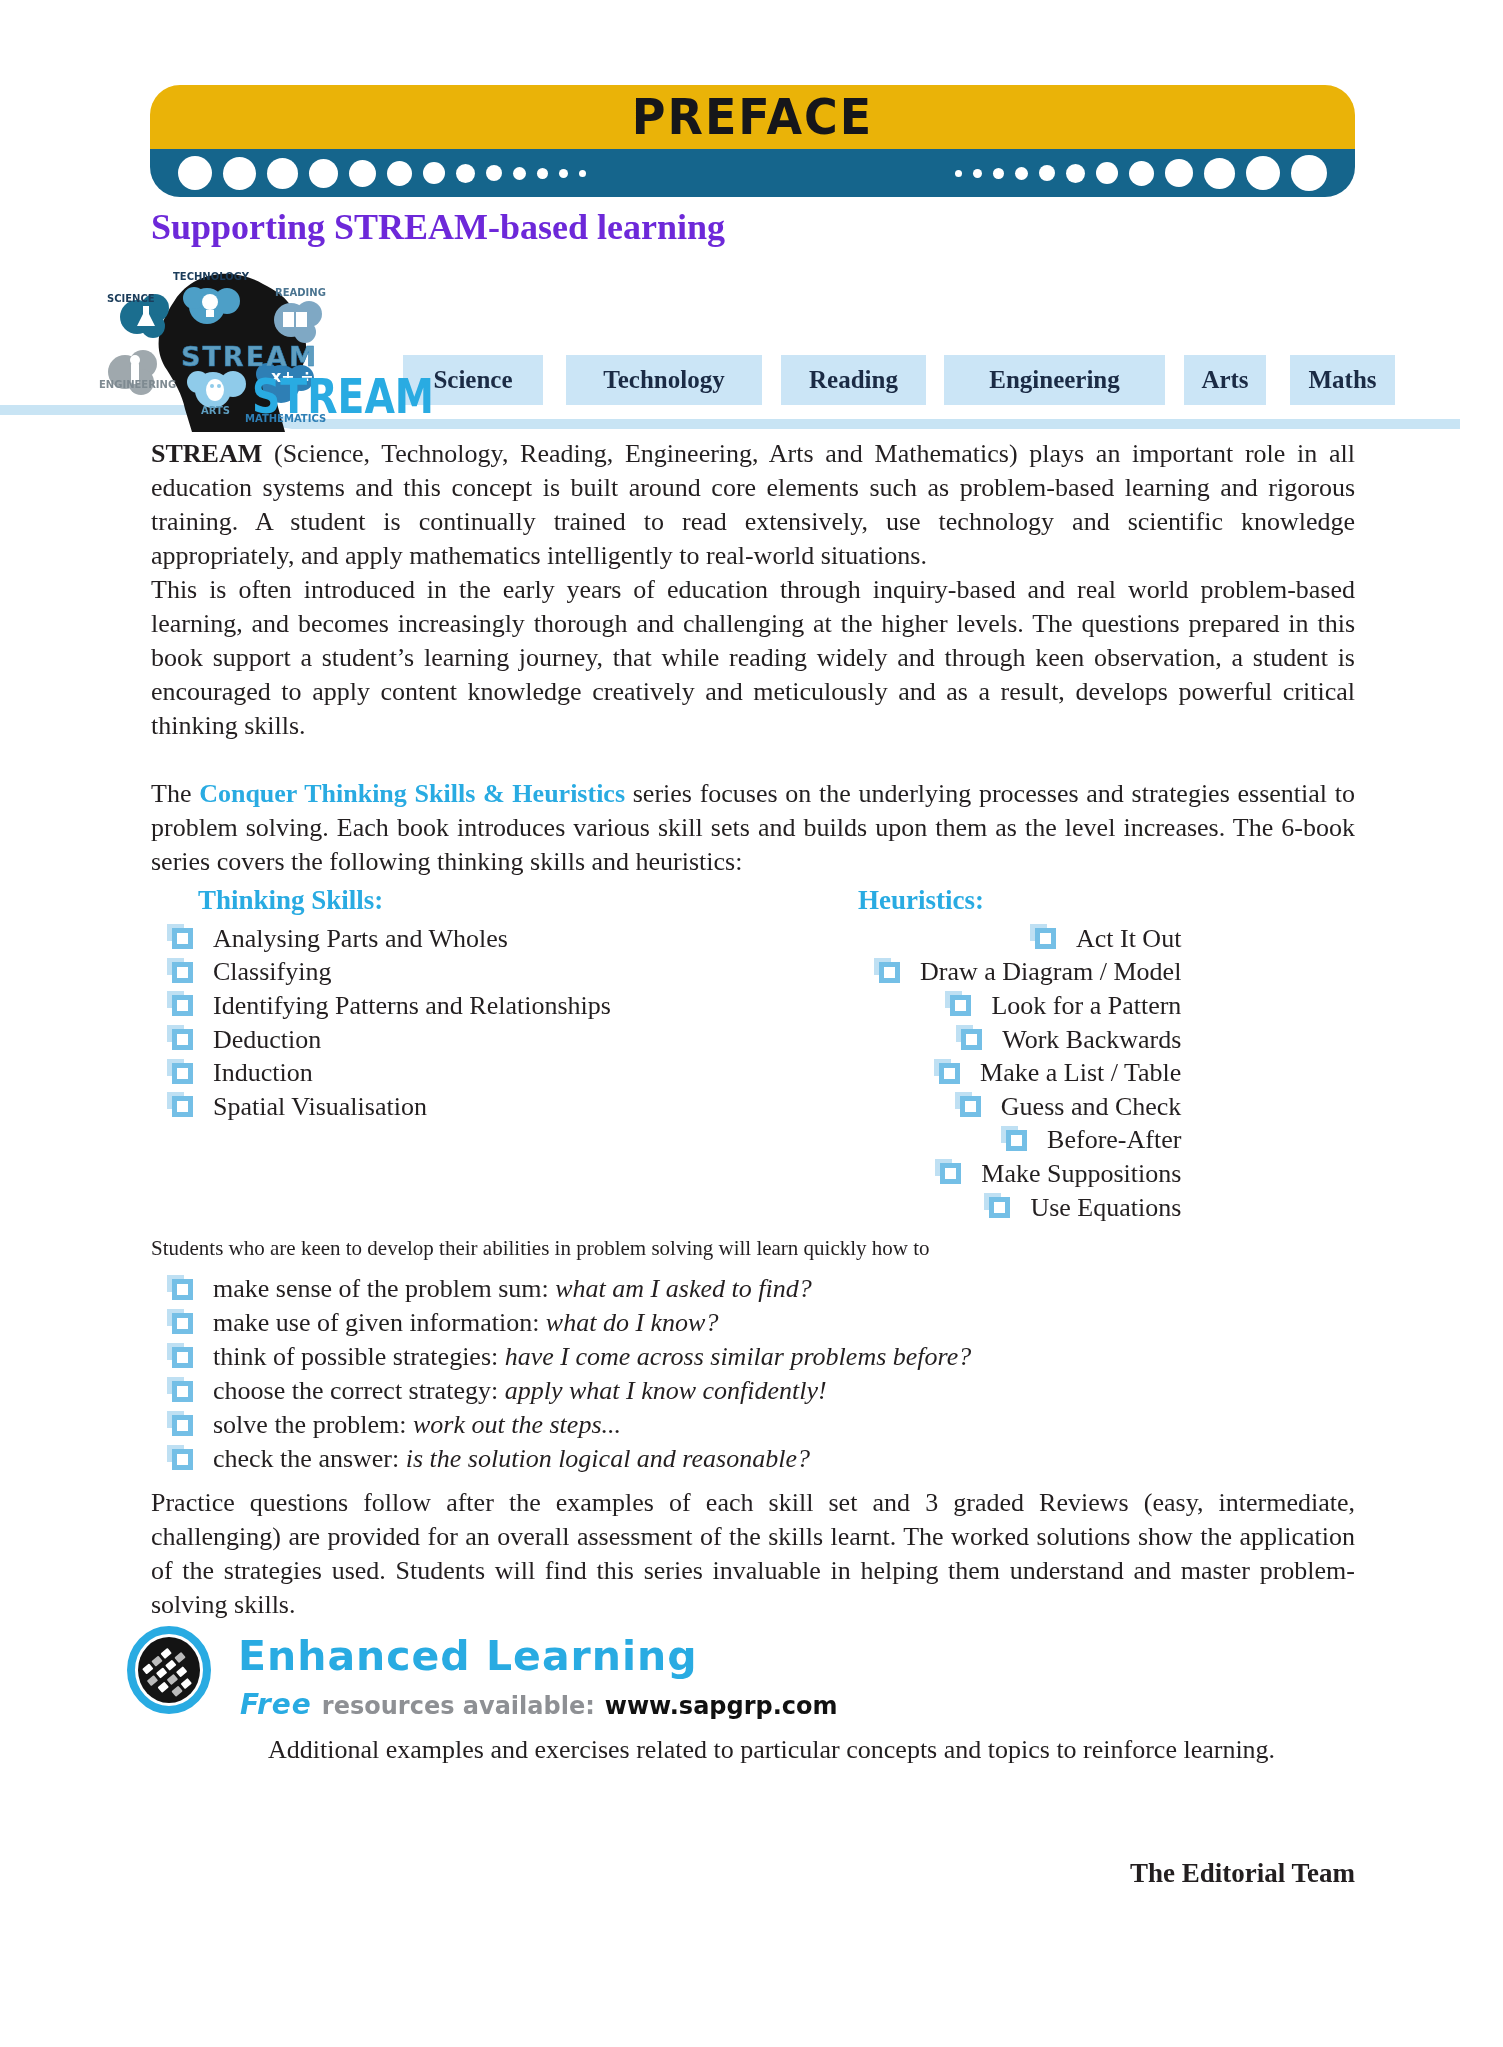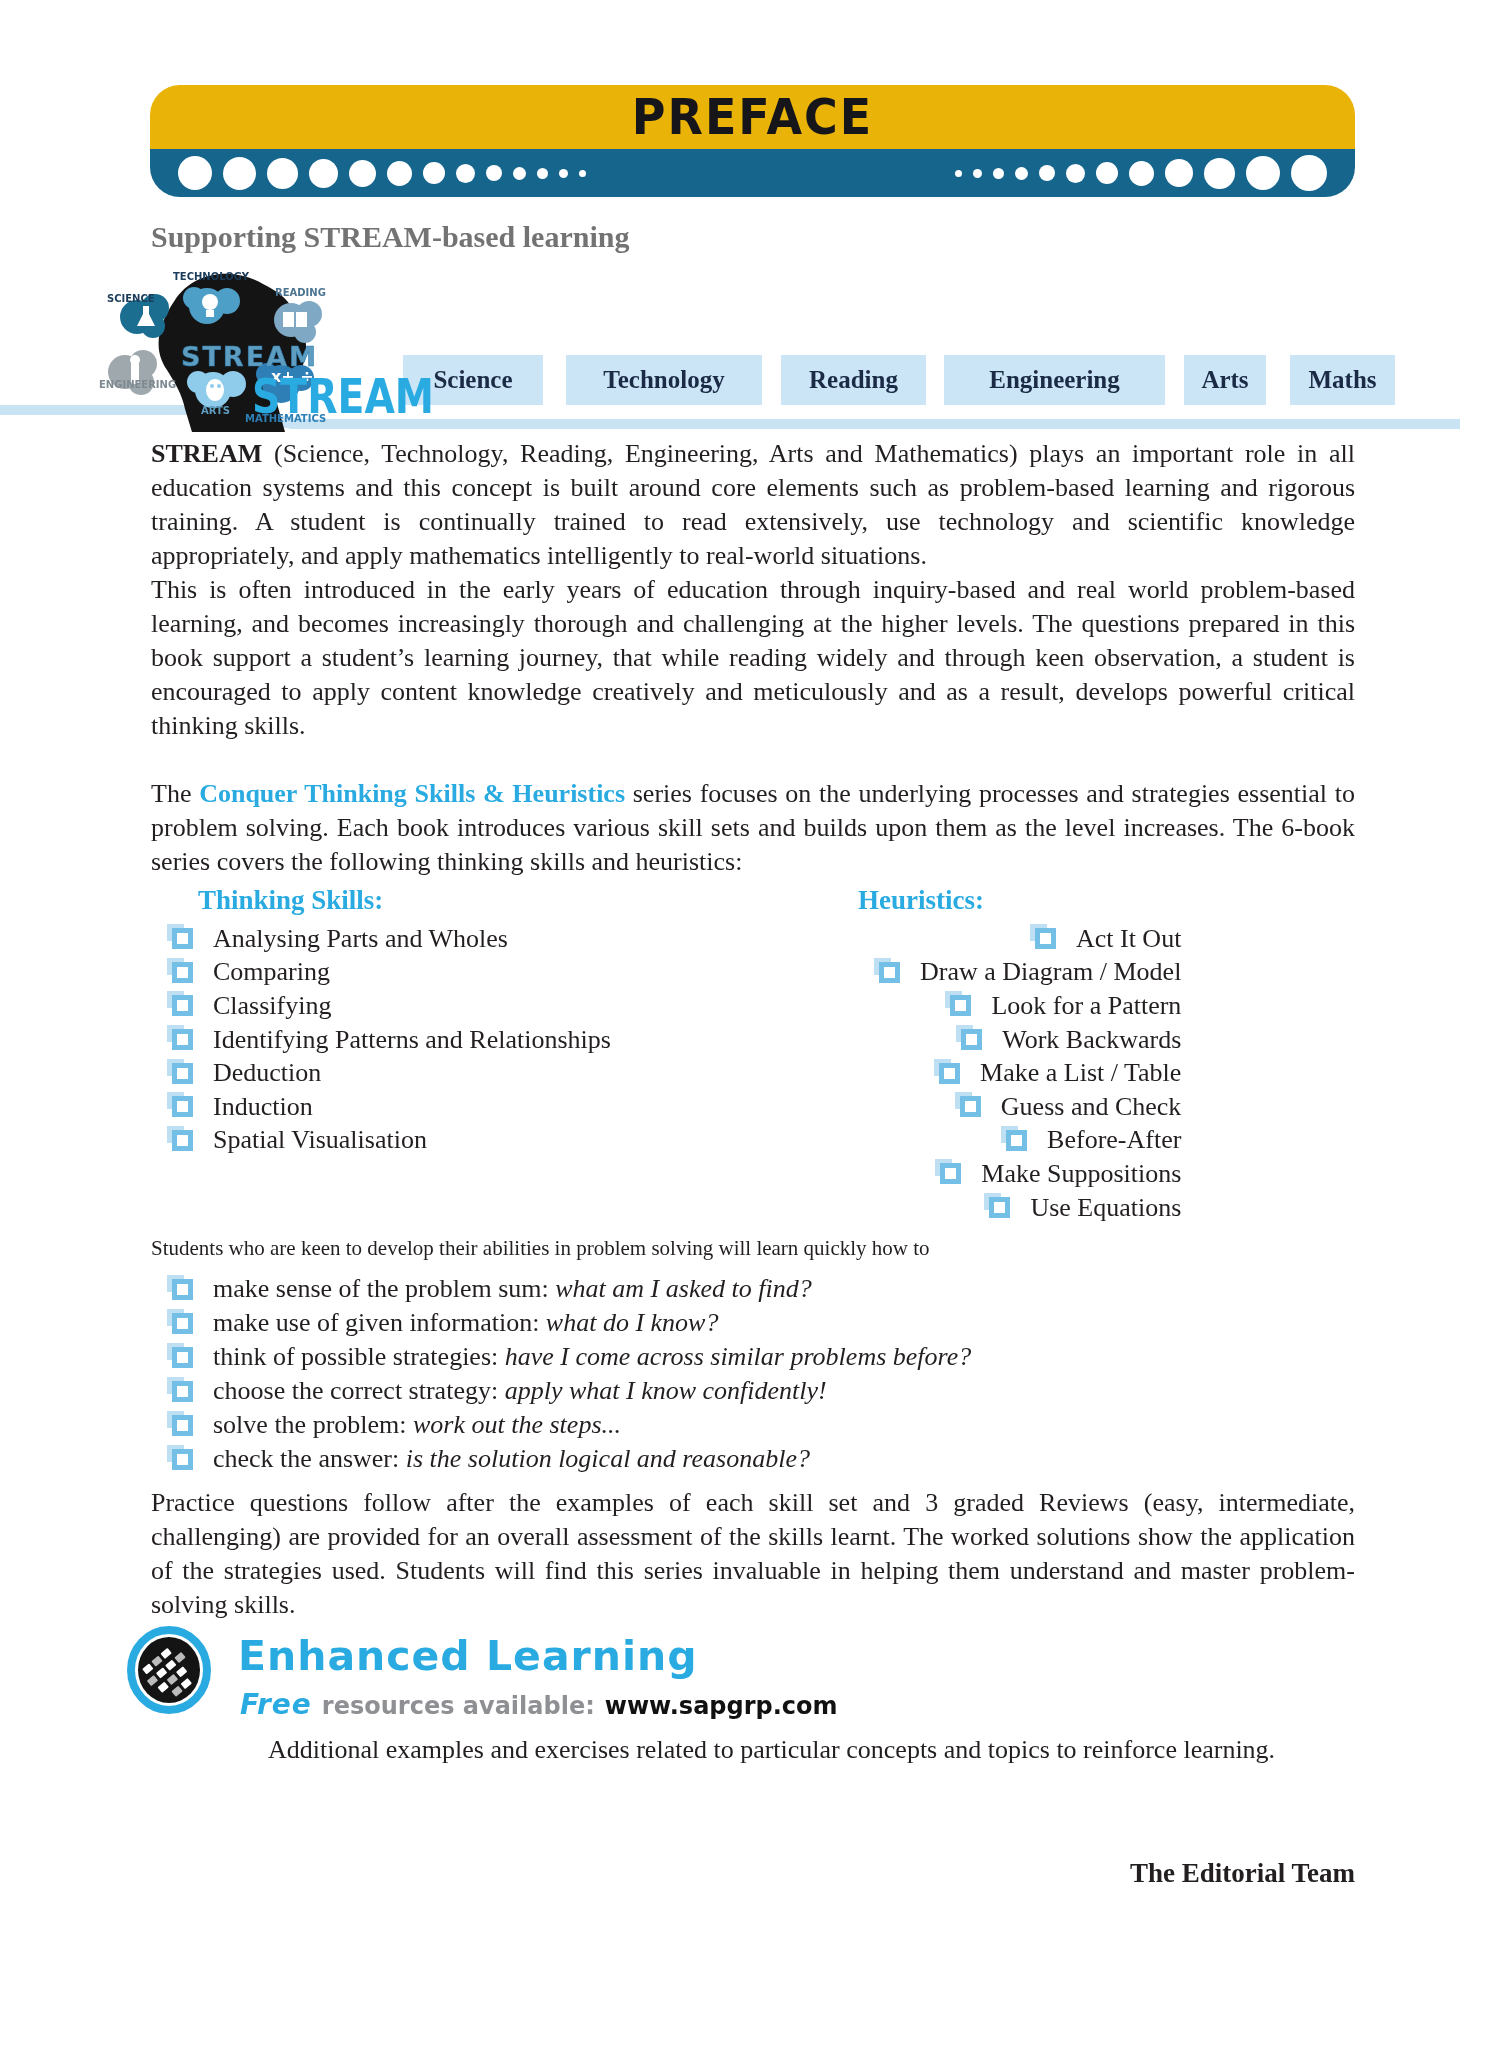--- a/index.html
+++ b/index.html
@@ -10,21 +10,21 @@
   .banner{position:absolute;left:150px;top:85px;width:1205px;height:112px;border-radius:30px;overflow:hidden;}
   .banner-top{height:64px;background:#eab308;display:flex;align-items:center;justify-content:center;}
   .banner-title{font-family:"DejaVu Sans", sans-serif;font-weight:900;font-size:46px;letter-spacing:2px;
                 color:#16161a;transform:scaleY(1.08);}
   .banner-bottom{height:48px;background:#15658C;position:relative;display:flex;align-items:center;
                  justify-content:space-between;padding:0 28px;box-sizing:border-box;}
   .dots{display:flex;align-items:center;gap:11px;}
   .dots span{background:#ffffff;border-radius:50%;display:block;}
 
   
-  .sec-heading{position:absolute;left:151px;top:220px;font-size:30px;font-weight:bold;color:#737373;}
+  .sec-heading{position:absolute;left:151px;top:206px;font-size:36px;font-weight:bold;color:#6d28d9;}
 
   
   .logo-wrap{position:absolute;left:95px;top:262px;width:310px;height:170px;z-index:3;}
   .wordmark{position:absolute;left:252px;top:368px;z-index:3;font-family:"DejaVu Sans", sans-serif;
             font-weight:900;font-size:48px;color:#29ABE2;transform:scaleX(0.82);transform-origin:left;
             letter-spacing:0px;}
 
   
   .tab{position:absolute;top:355px;height:50px;background:#CBE5F6;display:flex;align-items:center;
        justify-content:center;font-weight:bold;font-size:25px;color:#1B2B45;z-index:2;}
@@ -207,24 +207,20 @@
   <div class="para p3"><span>The </span><span class="series-name">Conquer Thinking Skills &amp; Heuristics</span><span> series focuses on the underlying processes and strategies essential to problem solving. Each book introduces various skill sets and builds upon them as the level increases. The 6-book series covers the following thinking skills and heuristics:</span></div>
 
   <div class="col-title ts-title">Thinking Skills:</div>
   <div class="list ts-list">
     <div class="list-item">
         <span class="cbx"></span>
         <span>Analysing Parts and Wholes</span>
       </div>
     <div class="list-item">
         <span class="cbx"></span>
-        <span>Comparing</span>
-      </div>
-    <div class="list-item">
-        <span class="cbx"></span>
         <span>Classifying</span>
       </div>
     <div class="list-item">
         <span class="cbx"></span>
         <span>Identifying Patterns and Relationships</span>
       </div>
     <div class="list-item">
         <span class="cbx"></span>
         <span>Deduction</span>
       </div>

